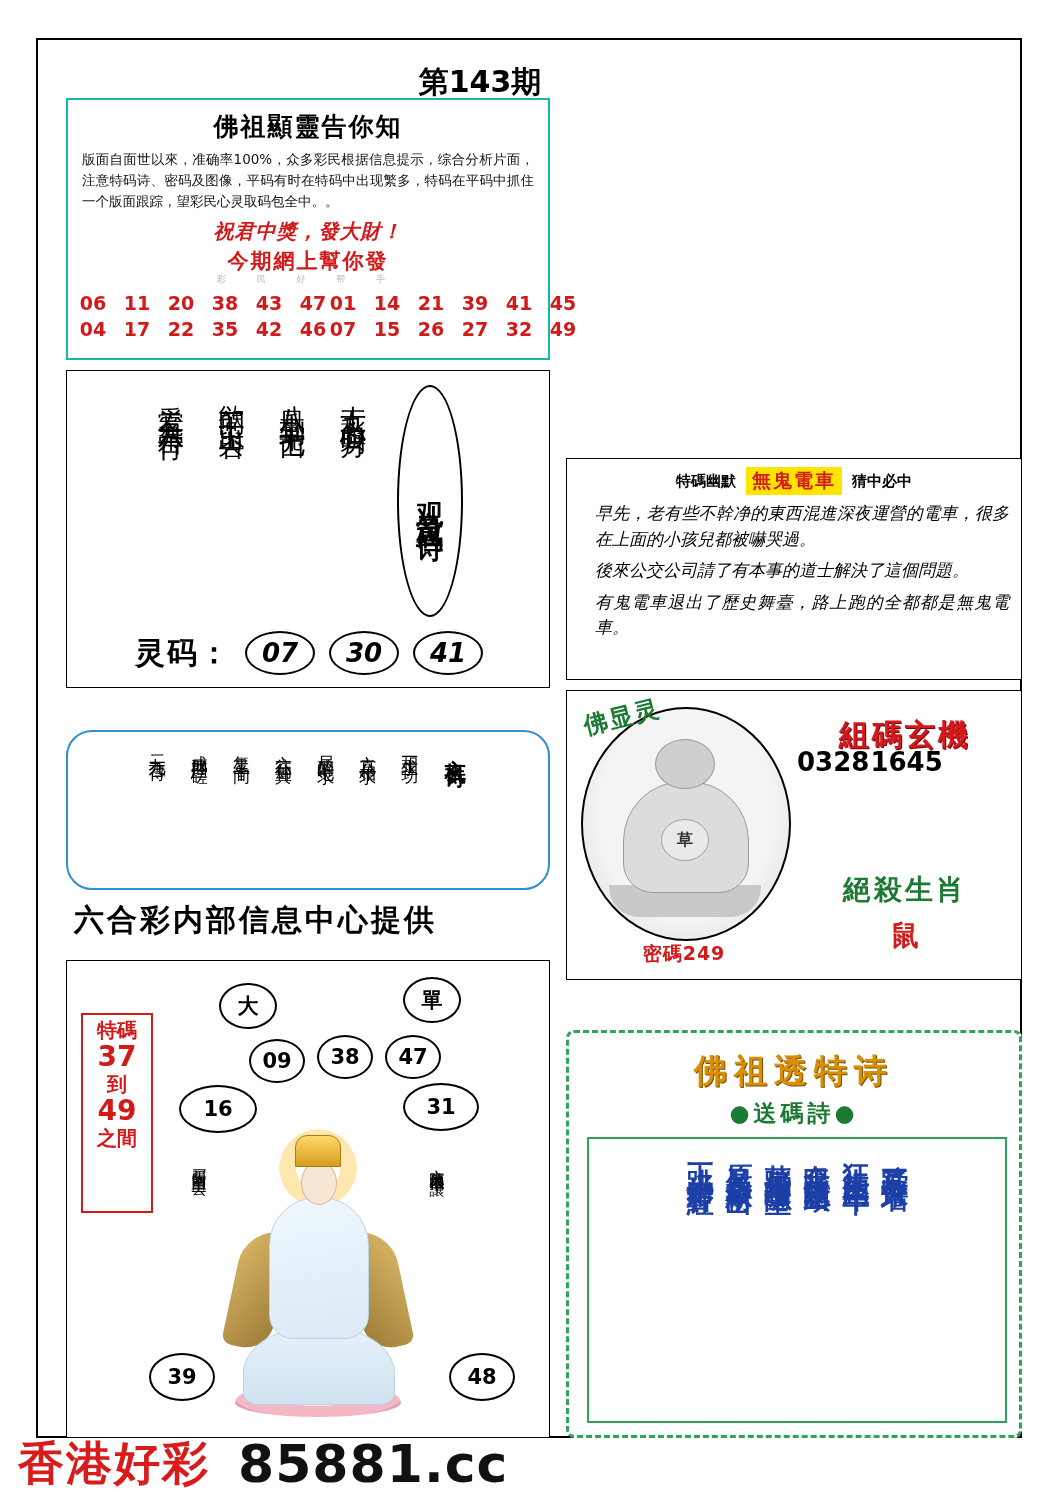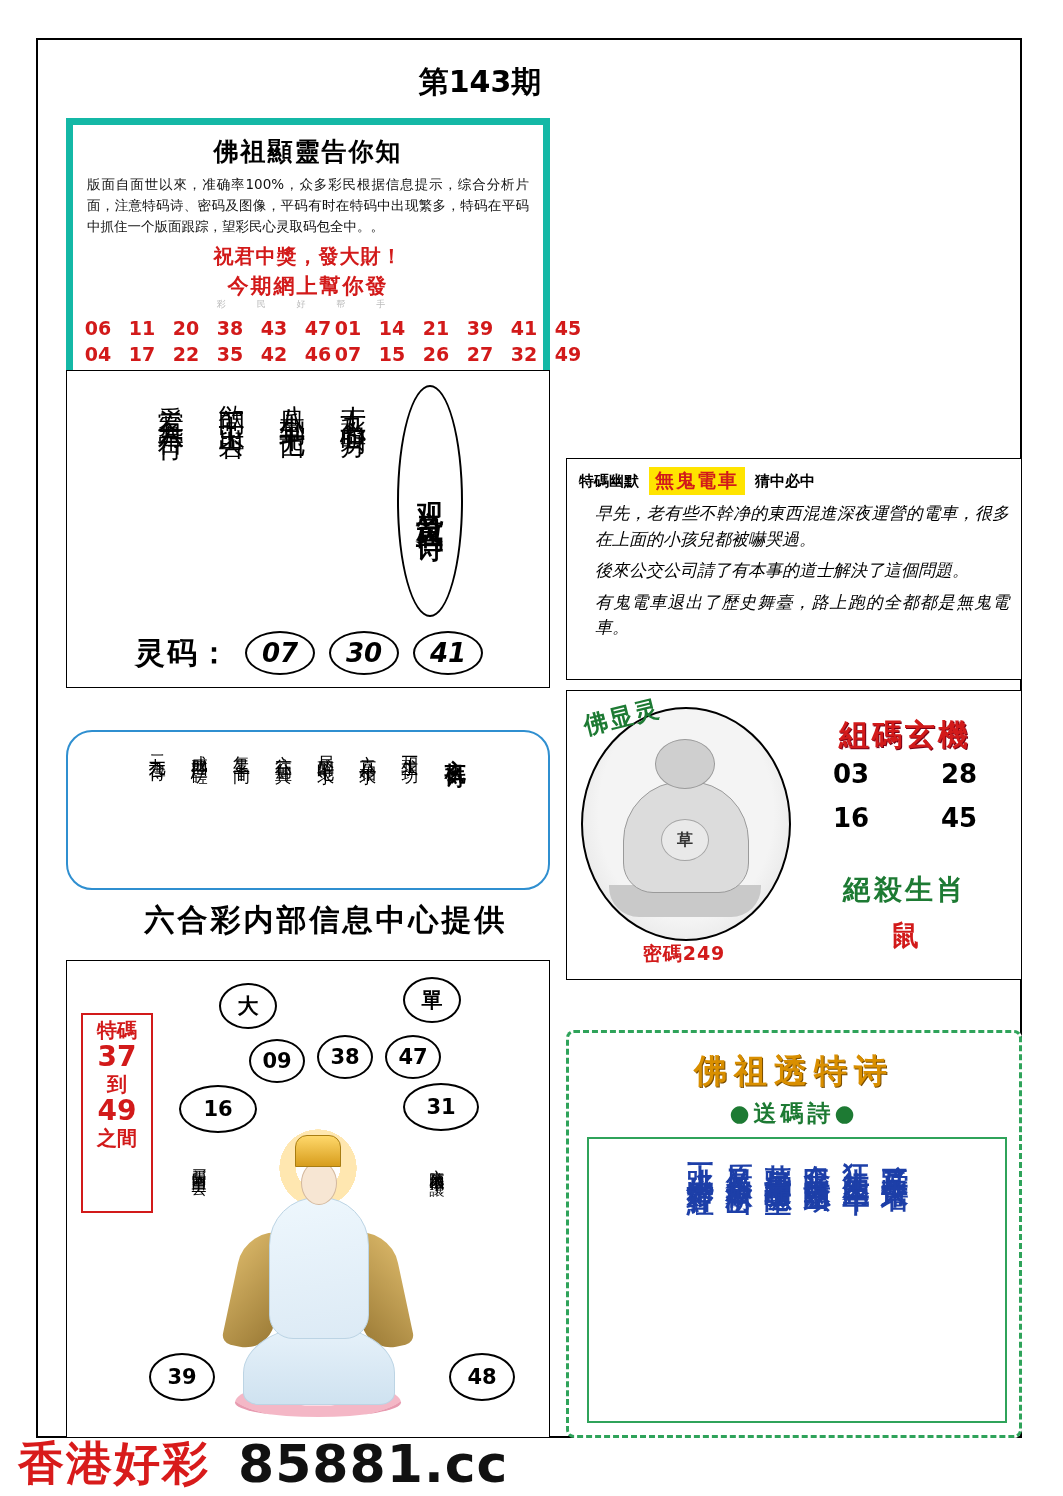--- a/index.html
+++ b/index.html
@@ -20,32 +20,32 @@
   }
   
   .issue-title{
     position:absolute;left:330px;top:62px;width:300px;
     text-align:center;font-size:30px;font-weight:bold;color:#000;
     font-family:"DejaVu Sans","Liberation Sans",sans-serif;
   }
   
   .box1{
     position:absolute;left:66px;top:98px;width:484px;height:262px;
-    border:7px solid #14b8a6;box-sizing:border-box;background:#fff;margin-top:20px;
+    border:2px solid #14b8a6;box-sizing:border-box;background:#fff;
   }
   .box1 h2{
     margin:10px 0 6px;text-align:center;font-size:25px;font-weight:bold;
     letter-spacing:2px;color:#000;
   }
   .box1 p{
     margin:0 14px;font-size:13.5px;line-height:1.55;color:#111;text-align:justify;
   }
   .wish{
     margin-top:6px;text-align:center;font-size:20px;color:#d21a1a;
-    font-weight:bold;letter-spacing:1px;
+    font-style:italic;font-weight:bold;letter-spacing:1px;
   }
   .subhead{
     text-align:center;font-size:21px;color:#d21a1a;font-weight:bold;
     letter-spacing:2px;margin-top:2px;
   }
   .ghost-row{
     text-align:center;font-size:9px;color:#bbb;letter-spacing:14px;margin-top:-2px;
   }
   .numgrid{
     margin:6px 10px 0;display:flex;justify-content:space-between;
@@ -148,21 +148,21 @@
     width:66px;height:40px;border:2px solid #000;border-radius:50%;
     display:flex;align-items:center;justify-content:center;
     font-size:26px;font-weight:bold;font-style:italic;
   }
   
   .box-humor{
     position:absolute;left:566px;top:458px;width:456px;height:222px;
     border:1px solid #000;box-sizing:border-box;background:#fff;padding:8px 12px;
   }
   .humor-head{
-    display:flex;align-items:center;gap:10px;font-size:15px;
+    display:flex;align-items:center;justify-content:center;gap:10px;font-size:15px;
   }
   .humor-head .l,.humor-head .r{font-weight:bold;color:#000;}
   .humor-head .mid{
     color:#d21a1a;font-size:19px;font-weight:bold;letter-spacing:2px;
     background:#ffe400;padding:1px 6px;
   }
   .humor-body{
     margin-top:6px;font-size:17px;line-height:1.5;color:#000;text-align:justify;
     font-family:"DejaVu Serif","Liberation Serif",serif;font-style:italic;margin-left:16px;
   }
@@ -176,21 +176,21 @@
     writing-mode:vertical-rl;text-orientation:upright;
     font-size:17px;line-height:1.3;letter-spacing:3px;color:#000;
     font-family:"DejaVu Serif","Liberation Serif",serif;
   }
   .xtitle{
     writing-mode:vertical-rl;text-orientation:upright;font-size:21px;font-weight:bold;
     letter-spacing:4px;border:0;
     font-family:"DejaVu Serif","Liberation Serif",serif;
   }
   .center-slogan{
-    position:absolute;left:84px;top:900px;width:484px;text-align:center;
+    position:absolute;left:74px;top:900px;width:484px;
     font-size:30px;font-weight:bold;letter-spacing:3px;color:#000;
     font-family:"DejaVu Serif","Liberation Serif",serif;
   }
   
   .box4{
     position:absolute;left:566px;top:690px;width:456px;height:290px;
     border:1px solid #000;box-sizing:border-box;background:#fff;
   }
   .maitreya-oval{
     position:absolute;left:14px;top:16px;width:206px;height:230px;
@@ -214,22 +214,22 @@
     position:absolute;left:14px;top:250px;width:206px;text-align:center;
     font-size:19px;font-weight:bold;color:#d21a1a;letter-spacing:1px;
   }
   .zuma-title{
     position:absolute;left:230px;top:24px;width:216px;text-align:center;
     font-size:30px;font-weight:bold;color:#d21a1a;letter-spacing:3px;
     text-shadow:1px 1px 0 #7a0015;
     font-family:"DejaVu Serif","Liberation Serif",serif;
   }
   .zuma-nums{
-    position:absolute;left:230px;top:68px;width:216px;
-    display:flex;flex-direction:column;gap:14px;
+    position:absolute;left:230px;top:56px;width:216px;
+    display:flex;flex-direction:row;gap:1px;
   }
   .zuma-row{display:flex;justify-content:space-around;font-size:26px;font-weight:bold;color:#000;}
   .jue-sha{
     position:absolute;left:230px;top:180px;width:216px;text-align:center;
     font-size:28px;font-weight:bold;color:#1d7a33;letter-spacing:3px;
     font-family:"DejaVu Serif","Liberation Serif",serif;
   }
   .jue-sha-val{
     position:absolute;left:230px;top:226px;width:216px;text-align:center;
     font-size:28px;font-weight:bold;color:#d21a1a;

